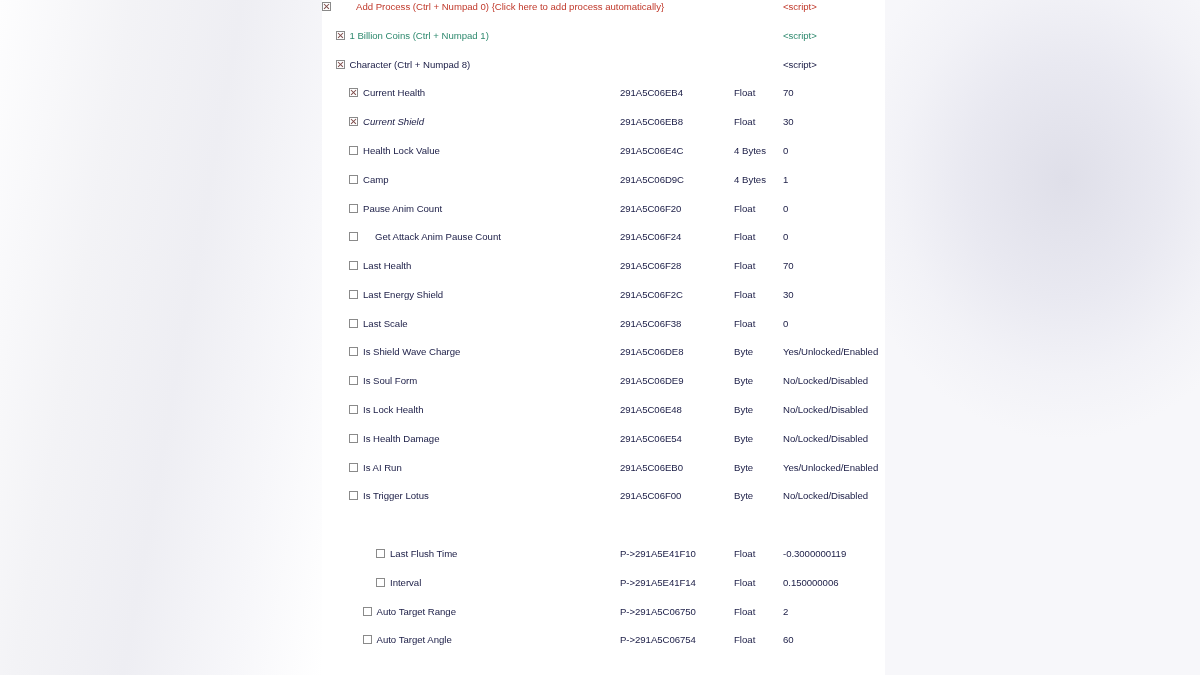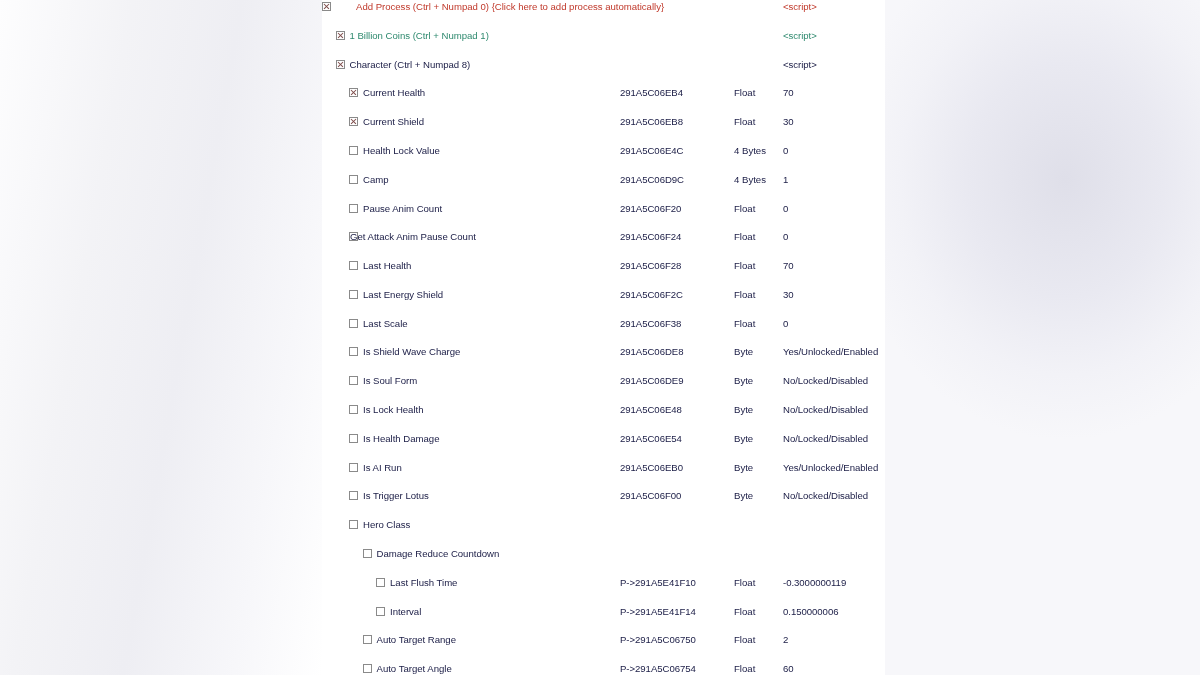--- a/index.html
+++ b/index.html
@@ -140,21 +140,21 @@
     </div>
     <div class="row" style="top: 43.2px;">
       <div class="cb checked" style="left: 27px;"></div>
       <div class="desc" style="left: 41px;">Current Health</div>
       <div class="addr">291A5C06EB4</div>
       <div class="type">Float</div>
       <div class="value">70</div>
     </div>
     <div class="row" style="top: 57.6px;">
       <div class="cb checked" style="left: 27px;"></div>
-      <div class="desc" style="left: 41px;">Current Shield</div>
+      <div class="desc" style="left: 41px; font-style: italic;">Current Shield</div>
       <div class="addr">291A5C06EB8</div>
       <div class="type">Float</div>
       <div class="value">30</div>
     </div>
     <div class="row" style="top: 72px;">
       <div class="cb" style="left: 27px;"></div>
       <div class="desc" style="left: 41px;">Health Lock Value</div>
       <div class="addr">291A5C06E4C</div>
       <div class="type">4 Bytes</div>
       <div class="value">0</div>
@@ -168,21 +168,21 @@
     </div>
     <div class="row" style="top: 100.8px;">
       <div class="cb" style="left: 27px;"></div>
       <div class="desc" style="left: 41px;">Pause Anim Count</div>
       <div class="addr">291A5C06F20</div>
       <div class="type">Float</div>
       <div class="value">0</div>
     </div>
     <div class="row" style="top: 115.2px;">
       <div class="cb" style="left: 27px;"></div>
-      <div class="desc" style="left: 28px;">Get Attack Anim Pause Count</div>
+      <div class="desc" style="left: 53px;">Get Attack Anim Pause Count</div>
       <div class="addr">291A5C06F24</div>
       <div class="type">Float</div>
       <div class="value">0</div>
     </div>
     <div class="row" style="top: 129.6px;">
       <div class="cb" style="left: 27px;"></div>
       <div class="desc" style="left: 41px; text-align: right;">Last Health</div>
       <div class="addr">291A5C06F28</div>
       <div class="type">Float</div>
       <div class="value">70</div>
@@ -235,34 +235,20 @@
       <div class="addr">291A5C06EB0</div>
       <div class="type">Byte</div>
       <div class="value">Yes/Unlocked/Enabled</div>
     </div>
     <div class="row" style="top: 244.8px;">
       <div class="cb" style="left: 27px;"></div>
       <div class="desc" style="left: 41px;">Is Trigger Lotus</div>
       <div class="addr">291A5C06F00</div>
       <div class="type">Byte</div>
       <div class="value">No/Locked/Disabled</div>
-    </div>
-    <div class="row" style="top: 259.2px;">
-      <div class="cb" style="left: 27px;"></div>
-      <div class="desc" style="left: 41px;">Hero Class</div>
-      <div class="addr"></div>
-      <div class="type"></div>
-      <div class="value"></div>
-    </div>
-    <div class="row" style="top: 273.6px;">
-      <div class="cb" style="left: 40.5px;"></div>
-      <div class="desc" style="left: 54.5px;">Damage Reduce Countdown</div>
-      <div class="addr"></div>
-      <div class="type"></div>
-      <div class="value"></div>
     </div>
     <div class="row" style="top: 288px;">
       <div class="cb" style="left: 54px;"></div>
       <div class="desc" style="left: 68px;">Last Flush Time</div>
       <div class="addr">P-&gt;291A5E41F10</div>
       <div class="type">Float</div>
       <div class="value">-0.3000000119</div>
     </div>
     <div class="row" style="top: 302.4px;">
       <div class="cb" style="left: 54px;"></div>

